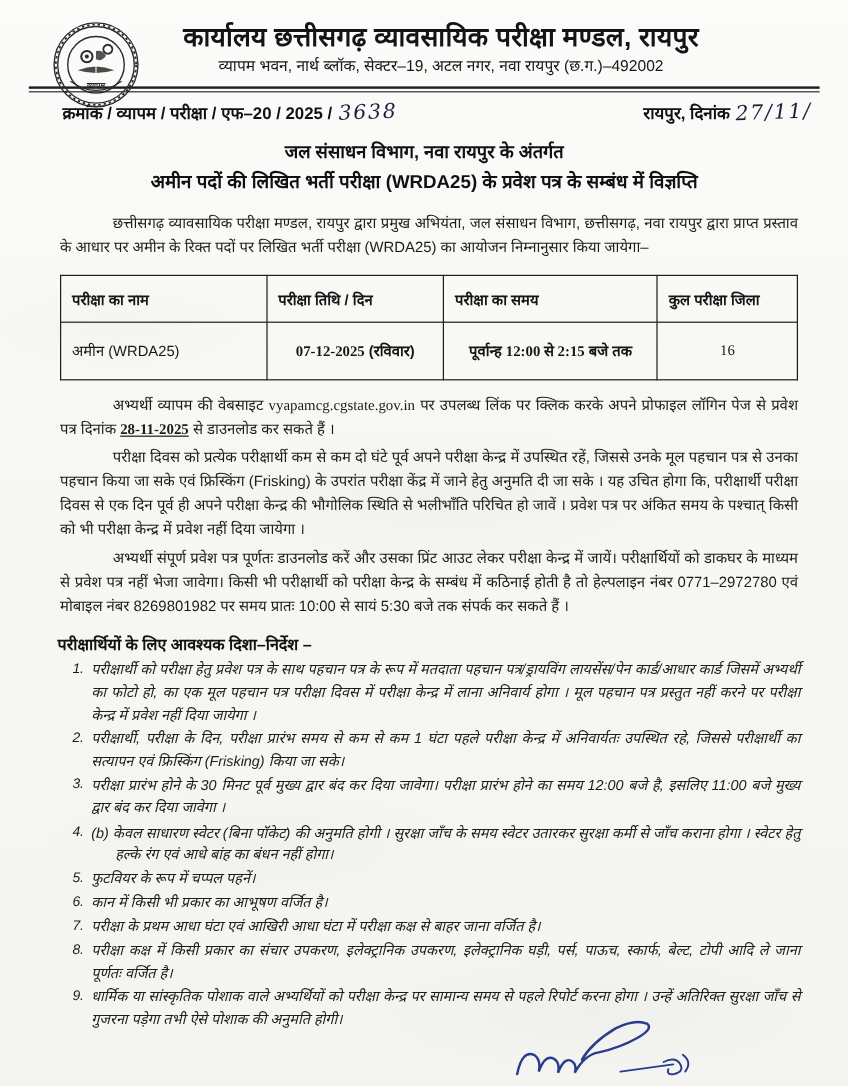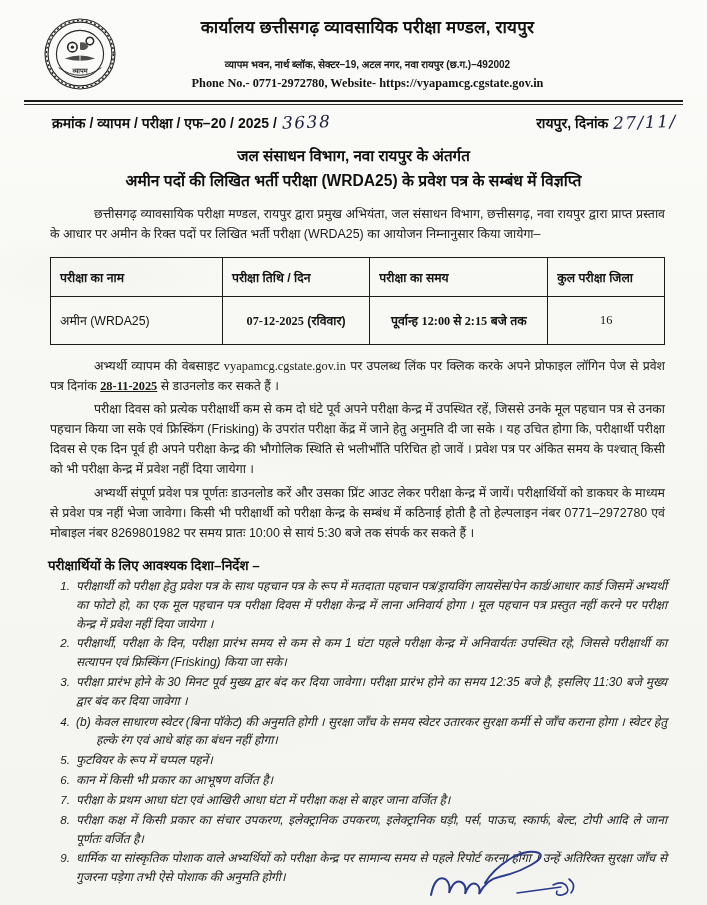--- a/index.html
+++ b/index.html
@@ -45,32 +45,32 @@
     top: 14px;
     width: 76px;
     height: 80px;
   }
   .header-text {
     text-align: center;
     margin-left: 28px;
     margin-top: 4px;
   }
   .org-title {
-    font-size: 17px;
+    font-size: 22px;
     font-weight: bold;
     letter-spacing: 0.2px;
     color: #141414;
     line-height: 1.2;
     white-space: nowrap;
   }
   .org-address {
-    font-size: 10px;
-    font-weight: bold;
+    font-size: 13px;
+    font-weight: normal;
     color: #171717;
-    margin-top: 19px;
+    margin-top: 1px;
     white-space: nowrap;
   }
   .org-contact {
     font-family: "Liberation Serif", "DejaVu Serif", serif;
     font-size: 12.3px;
     font-weight: bold;
     color: #131313;
     margin-top: 5px;
     white-space: nowrap;
   }
@@ -240,21 +240,20 @@
         <circle cx="40" cy="41" r="2.2" fill="#2a2a2a"></circle>
         <path d="M50 35 q7 -2 11 5 q-5 7 -11 4 z" fill="#2a2a2a" opacity="0.8"></path>
         <path d="M63 38 a5 5 0 1 1 0.01 0" fill="none" stroke="#2a2a2a" stroke-width="2"></path>
         <text x="50" y="75" font-size="8.5" text-anchor="middle" fill="#2a2a2a" font-family="DejaVu Sans, sans-serif" font-weight="bold">व्यापम</text>
         <path d="M22 68 Q50 88 78 68" fill="none" stroke="#2a2a2a" stroke-width="1.2"></path>
       </svg>
     </div>
     <div class="header-text">
       <div class="org-title">कार्यालय छत्तीसगढ़ व्यावसायिक परीक्षा मण्डल, रायपुर</div>
       <div class="org-address">व्यापम भवन, नार्थ ब्लॉक,  सेक्टर–19, अटल नगर, नवा रायपुर (छ.ग.)–492002</div>
-      <div class="org-contact">Phone No.- 0771-2972780, Website- https://vyapamcg.cgstate.gov.in</div>
     </div>
   </div>
   <div class="rule"></div>
 
   <div class="refline">
     <div>
       <span>क्रमांक / व्यापम / परीक्षा / एफ–20 / 2025 /</span><span class="hand">3638</span>
     </div>
     <div>
       <span>रायपुर, दिनांक</span><span class="hand">27/11/</span>
@@ -306,21 +305,21 @@
 
   <div class="para indent tight">परीक्षा दिवस को प्रत्येक परीक्षार्थी कम से कम दो घंटे पूर्व अपने परीक्षा केन्द्र में उपस्थित रहें, जिससे उनके मूल पहचान पत्र से उनका पहचान किया जा सके एवं फ्रिस्किंग (Frisking) के उपरांत परीक्षा केंद्र में जाने हेतु अनुमति दी जा सके । यह उचित होगा कि, परीक्षार्थी परीक्षा दिवस से एक दिन पूर्व ही अपने परीक्षा केन्द्र की भौगोलिक स्थिति से भलीभाँति परिचित हो जावें । प्रवेश पत्र पर अंकित समय के पश्चात् किसी को भी परीक्षा केन्द्र में प्रवेश नहीं दिया जायेगा ।</div>
 
   <div class="para indent tight">अभ्यर्थी संपूर्ण प्रवेश पत्र पूर्णतः डाउनलोड करें और उसका प्रिंट आउट लेकर परीक्षा केन्द्र में जायें। परीक्षार्थियों को डाकघर के माध्यम से प्रवेश पत्र नहीं भेजा जावेगा। किसी भी परीक्षार्थी को परीक्षा केन्द्र के सम्बंध में कठिनाई होती है तो हेल्पलाइन नंबर 0771–2972780 एवं मोबाइल नंबर 8269801982 पर समय प्रातः 10:00 से सायं 5:30 बजे तक संपर्क कर सकते हैं ।</div>
 
   <div class="dir-head">परीक्षार्थियों के लिए आवश्यक दिशा–निर्देश –</div>
 
   <ol class="dir">
     <li>परीक्षार्थी को परीक्षा हेतु प्रवेश पत्र के साथ पहचान पत्र के रूप में मतदाता पहचान पत्र/ड्रायविंग लायसेंस/पेन कार्ड/आधार कार्ड जिसमें अभ्यर्थी का फोटो हो, का एक मूल पहचान पत्र परीक्षा दिवस में परीक्षा केन्द्र में लाना अनिवार्य होगा । मूल पहचान पत्र  प्रस्तुत नहीं करने पर परीक्षा केन्द्र में प्रवेश नहीं दिया जायेगा ।</li>
     <li>परीक्षार्थी, परीक्षा के दिन, परीक्षा प्रारंभ समय से कम से कम 1 घंटा पहले परीक्षा केन्द्र में अनिवार्यतः उपस्थित रहे, जिससे परीक्षार्थी का सत्यापन एवं फ्रिस्किंग (Frisking) किया जा सके।</li>
-    <li>परीक्षा प्रारंभ होने के 30 मिनट पूर्व मुख्य द्वार बंद कर दिया जावेगा।  परीक्षा प्रारंभ होने का समय 12:35 बजे है, इसलिए 11:30 बजे मुख्य द्वार बंद कर दिया जावेगा ।</li>
+    <li>परीक्षा प्रारंभ होने के 30 मिनट पूर्व मुख्य द्वार बंद कर दिया जावेगा।  परीक्षा प्रारंभ होने का समय 12:00 बजे है, इसलिए 11:00 बजे मुख्य द्वार बंद कर दिया जावेगा ।</li>
     <li>
       <span class="sub">(b) केवल साधारण स्वेटर (बिना पॉकेट) की अनुमति होगी । सुरक्षा जाँच के समय स्वेटर उतारकर सुरक्षा कर्मी से जाँच कराना होगा । स्वेटर हेतु हल्के रंग एवं आधे बांह का बंधन नहीं होगा।</span>
     </li>
     <li>फुटवियर के रूप में चप्पल पहनें।</li>
     <li>कान में किसी भी प्रकार का आभूषण वर्जित है।</li>
     <li>परीक्षा के प्रथम आधा घंटा एवं आखिरी आधा घंटा में परीक्षा कक्ष से बाहर जाना वर्जित है।</li>
     <li>परीक्षा कक्ष में किसी प्रकार का संचार उपकरण, इलेक्ट्रानिक उपकरण, इलेक्ट्रानिक घड़ी, पर्स, पाऊच, स्कार्फ, बेल्ट, टोपी आदि ले जाना पूर्णतः वर्जित है।</li>
     <li>धार्मिक या सांस्कृतिक पोशाक वाले अभ्यर्थियों को परीक्षा केन्द्र पर सामान्य समय से पहले रिपोर्ट करना होगा । उन्हें अतिरिक्त सुरक्षा जाँच से गुजरना पड़ेगा तभी ऐसे पोशाक की अनुमति होगी।</li>
 
   </ol>

